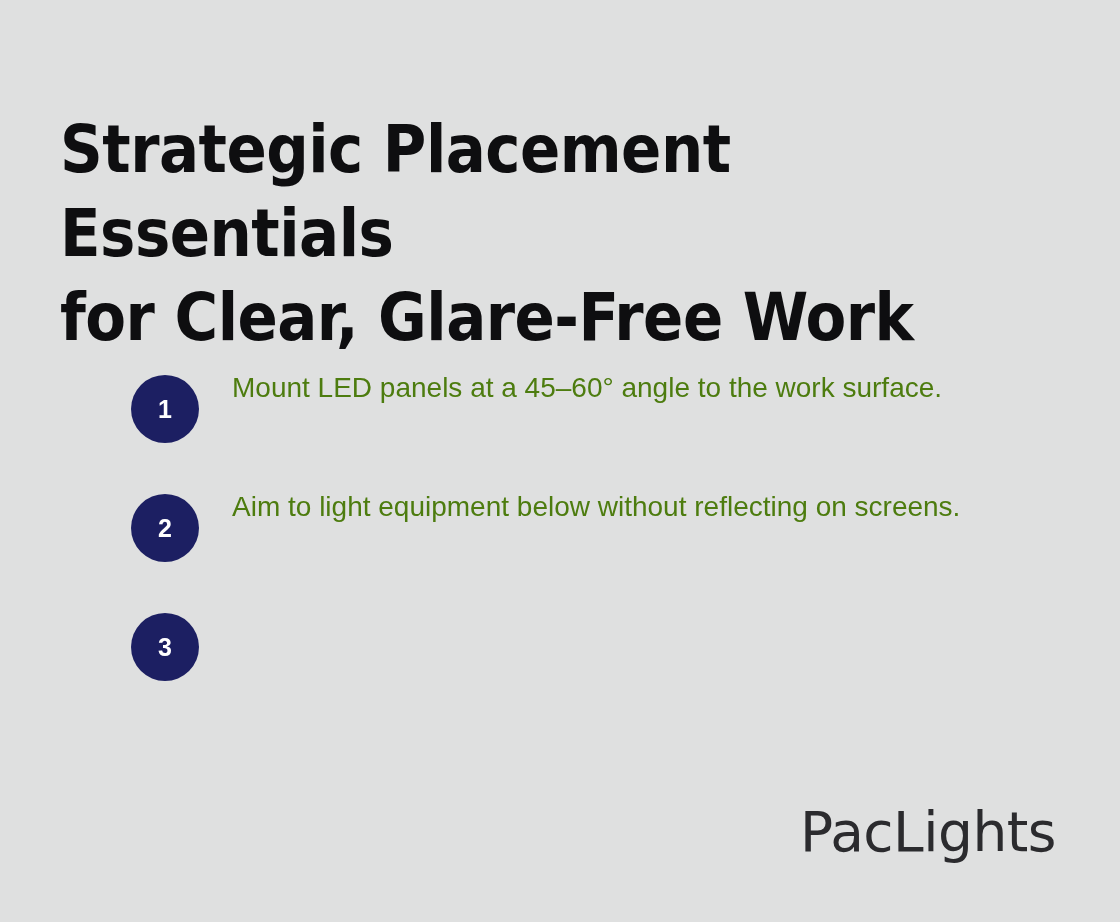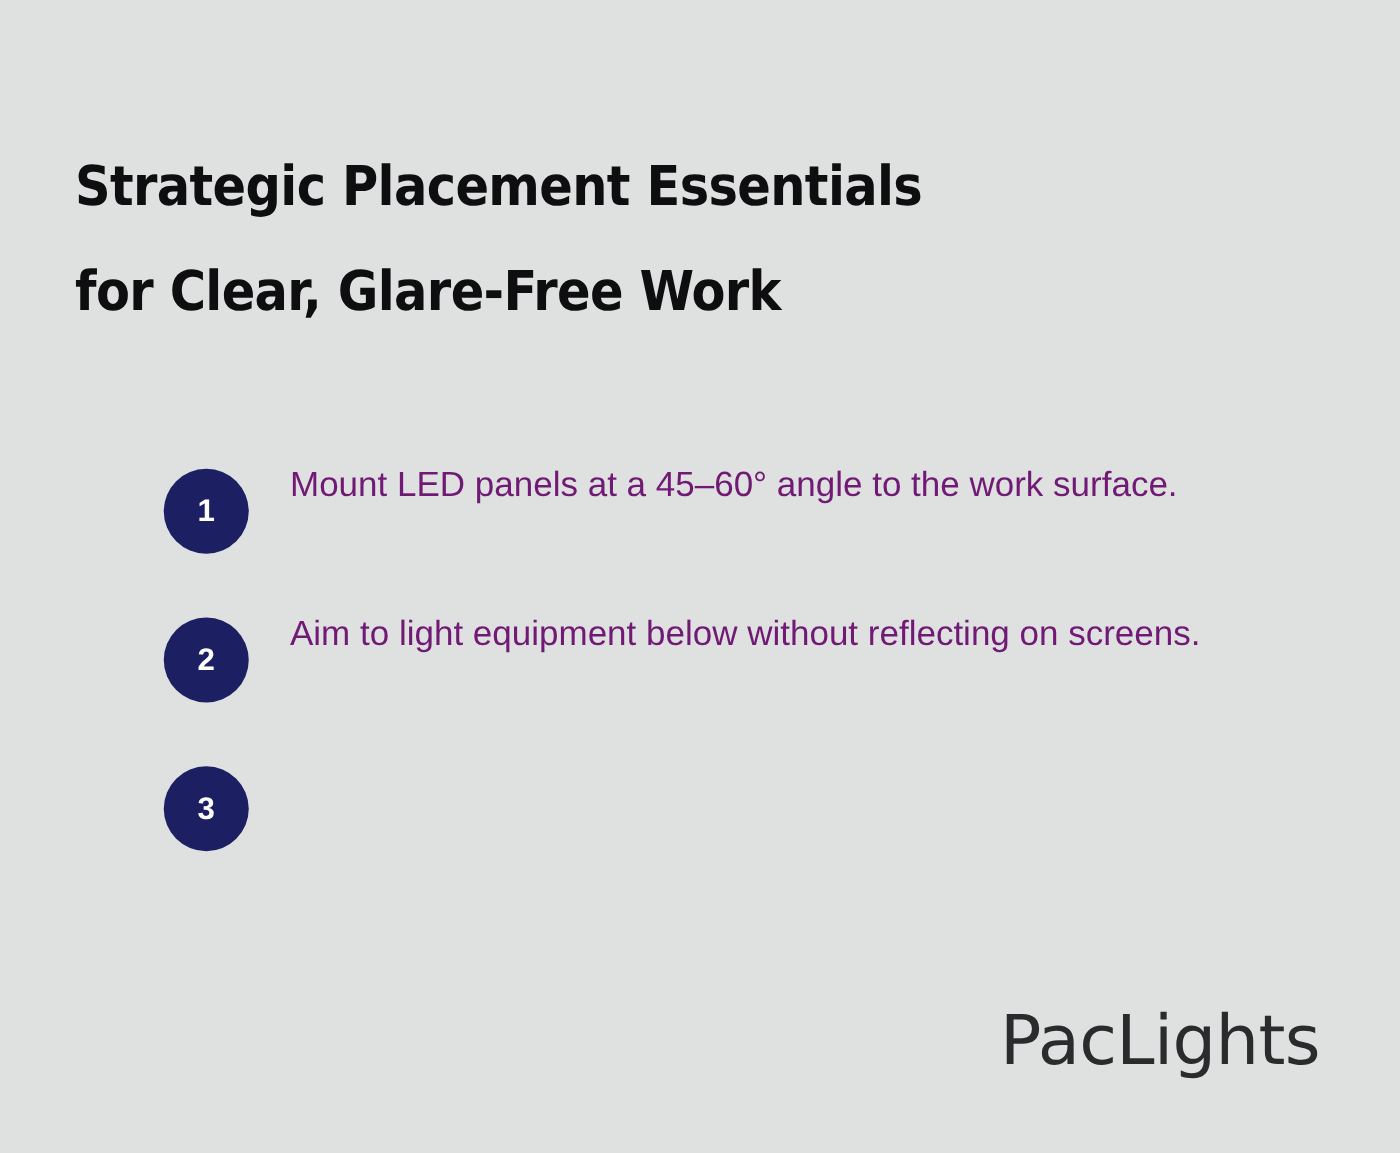--- a/index.html
+++ b/index.html
@@ -24,21 +24,21 @@
 
   
   .headline {
     position: absolute;
     left: 60px;
     top: 108px;
     width: 1010px;
     margin: 0;
     font-family: "DejaVu Sans Condensed", "Liberation Sans Narrow", "Liberation Sans", sans-serif;
     font-weight: 700;
-    font-size: 44px;
+    font-size: 66px;
     line-height: 84px;
     letter-spacing: -0.5px;
     color: #0e0e10;
     white-space: pre-line;
   }
 
   
   .steps {
     position: absolute;
     left: 131px;
@@ -76,21 +76,21 @@
     user-select: none;
   }
   .step-text {
     flex: 1 1 auto;
     padding-left: 33px;
     padding-top: 0;
     font-family: "Liberation Sans", sans-serif;
     font-weight: 400;
     font-size: 28px;
     line-height: 43px;
-    color: #701a75;
+    color: #4d7c0f;
   }
 
   
   .brand {
     position: absolute;
     right: 64px;
     bottom: 62px;
     font-family: "DejaVu Sans", sans-serif;
     font-weight: 400;
     font-size: 55px;

